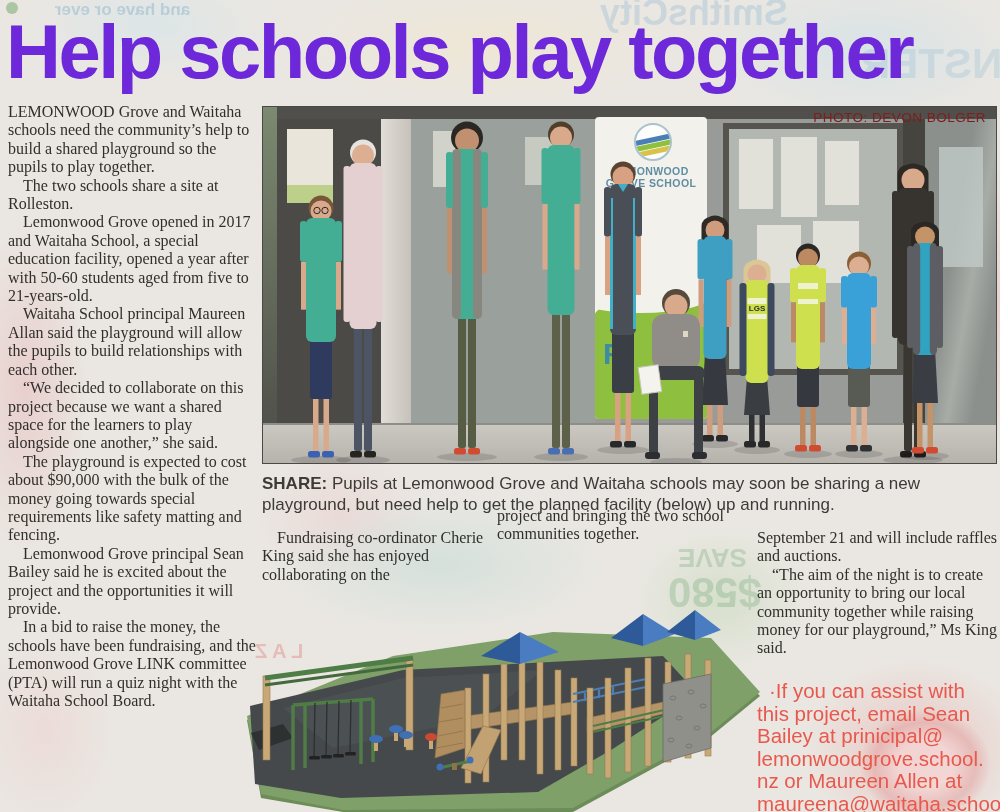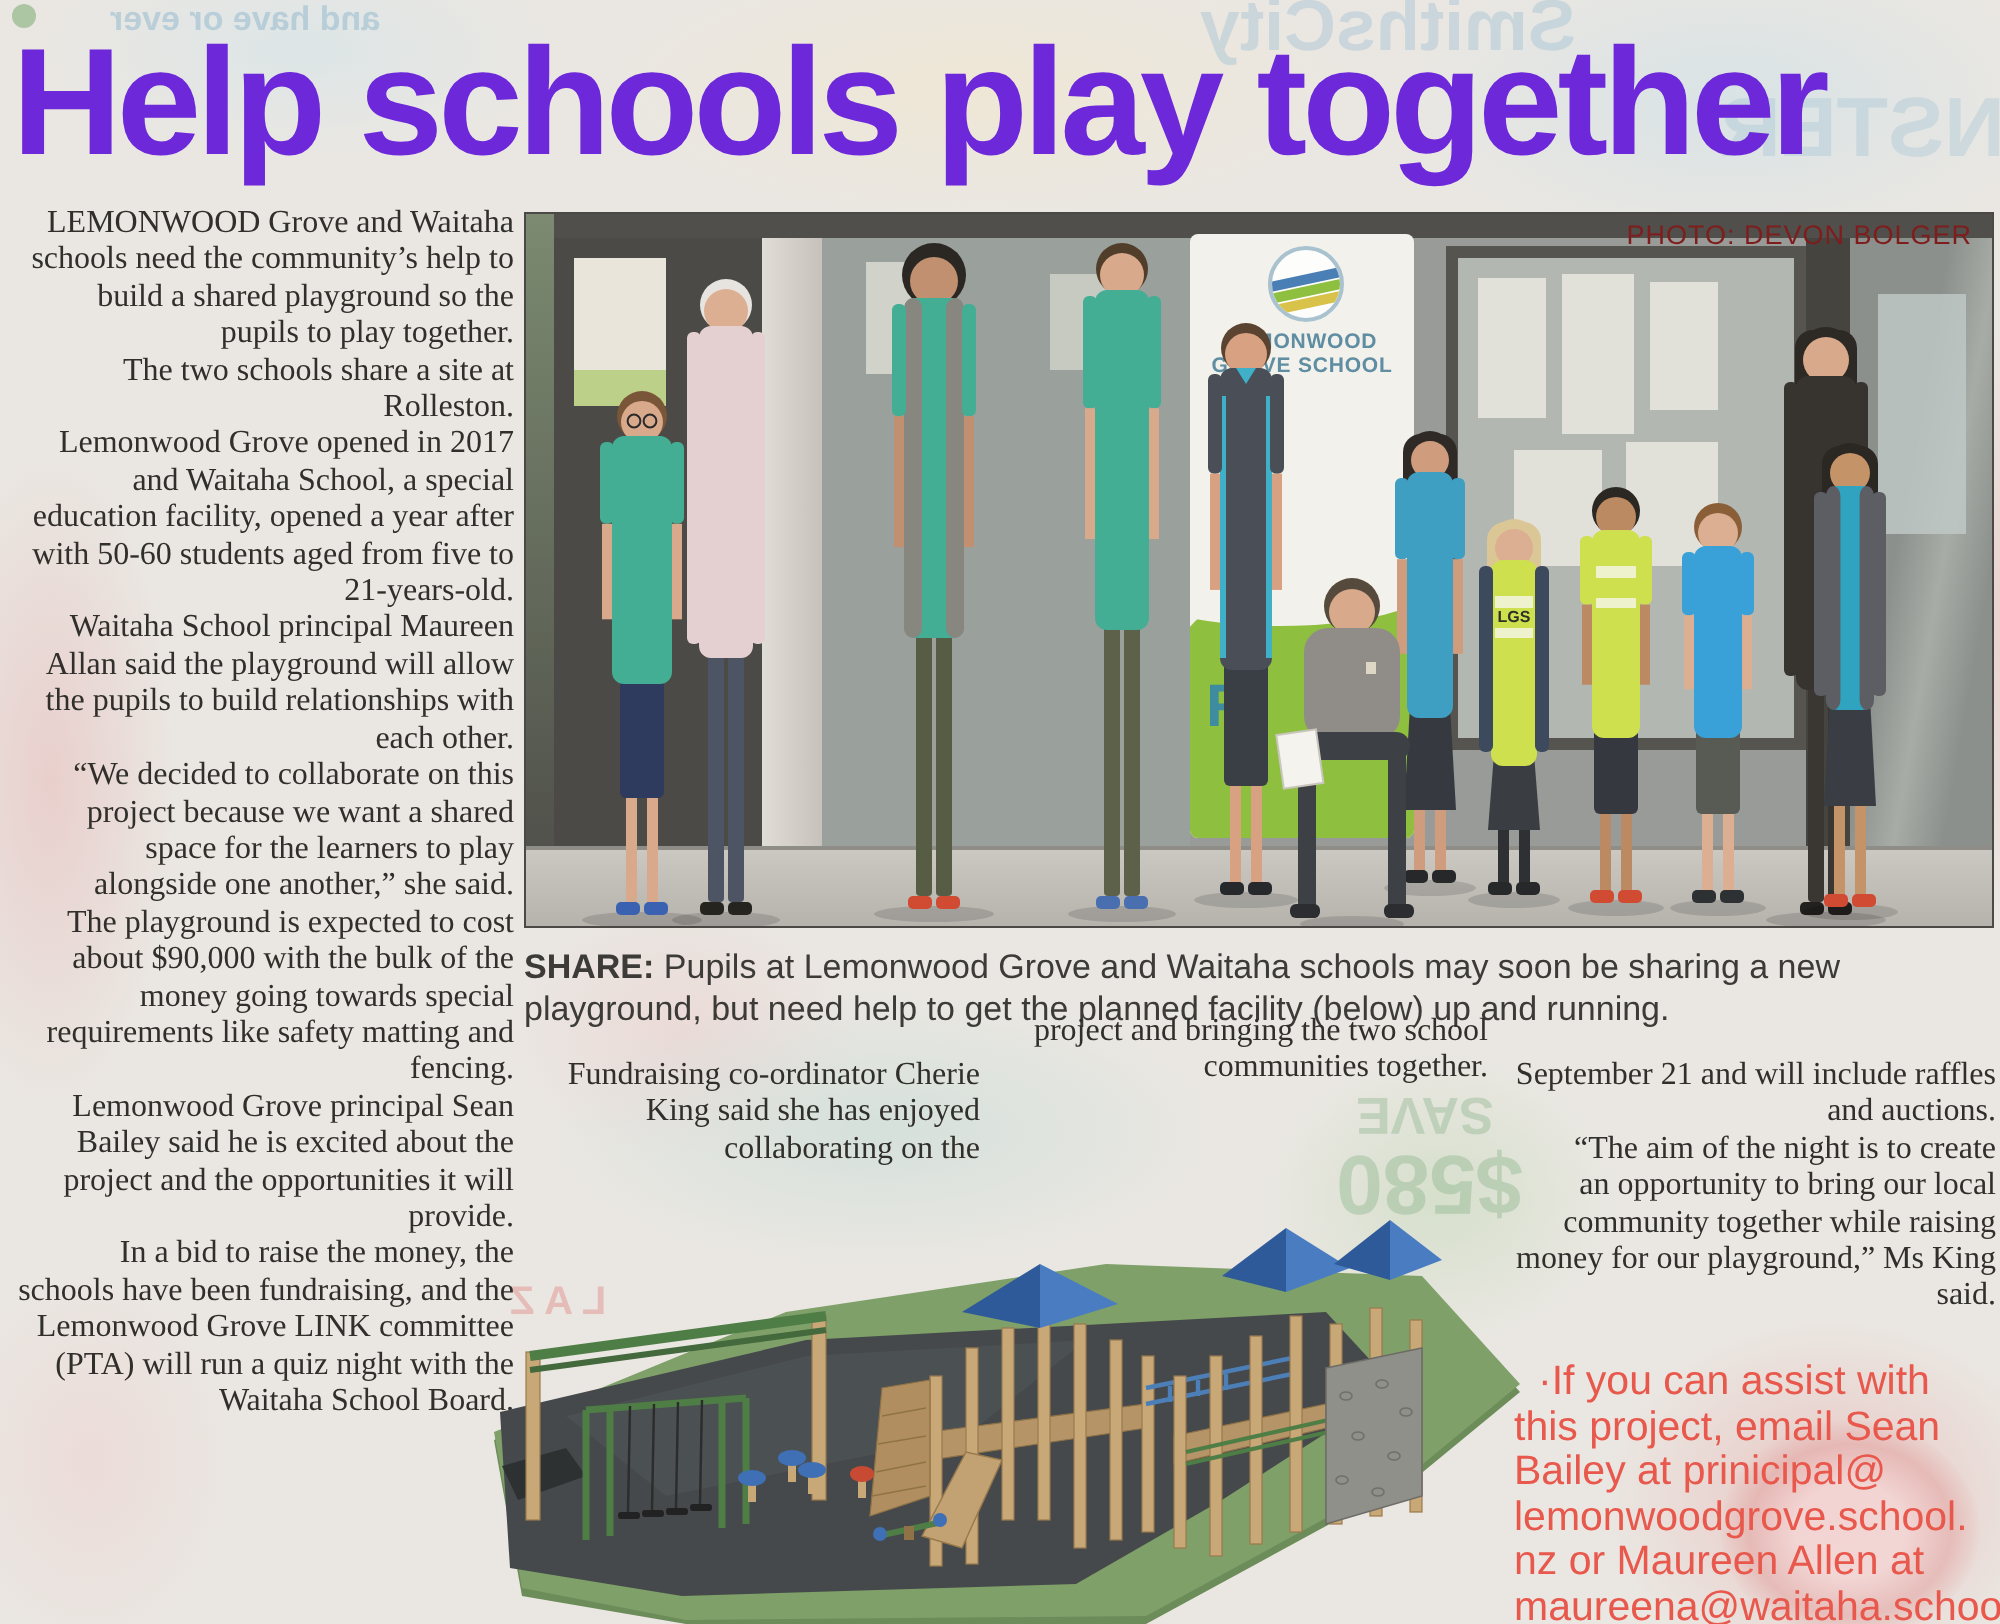--- a/index.html
+++ b/index.html
@@ -6,21 +6,21 @@
   .page{position:relative;width:1000px;height:812px;background:#eae7e2;overflow:hidden;
         font-family:"Liberation Serif",serif;color:#312f2b;}
   .patch{position:absolute;border-radius:50%;pointer-events:none;}
   .bleed{position:absolute;font-family:"Liberation Sans",sans-serif;font-weight:bold;
          pointer-events:none;white-space:nowrap;}
   .mir{transform:scaleX(-1);}
   .mirflip{transform:scale(-1,-1);}
   .headline{position:absolute;left:6px;top:8px;width:992px;margin:0;
             font-family:"Liberation Sans",sans-serif;font-weight:700;font-size:76px;
             letter-spacing:-2.5px;color:#6d28d9;white-space:nowrap;}
-  .bodycol{position:absolute;font-size:16px;line-height:18.4px;text-align:right;}
+  .bodycol{position:absolute;font-size:16px;line-height:18.4px;text-align:left;}
   .bodycol p{margin:0;}
   .bodycol p.ind{text-indent:15px;}
   .col1{left:8px;top:103px;width:249px;}
   .col2{left:262px;top:529px;width:228px;}
   .col3{left:497px;top:507px;width:247px;}
   .col4{left:757px;top:529px;width:241px;}
   .photo{position:absolute;left:262px;top:106px;width:735px;height:358px;
          border:1px solid #4a4945;box-sizing:border-box;background:#989b97;overflow:hidden;}
   .ph-beam{position:absolute;left:0;top:0;width:100%;height:12px;background:#504f4b;}
   .ph-out{position:absolute;left:0;top:0;width:14px;height:100%;

